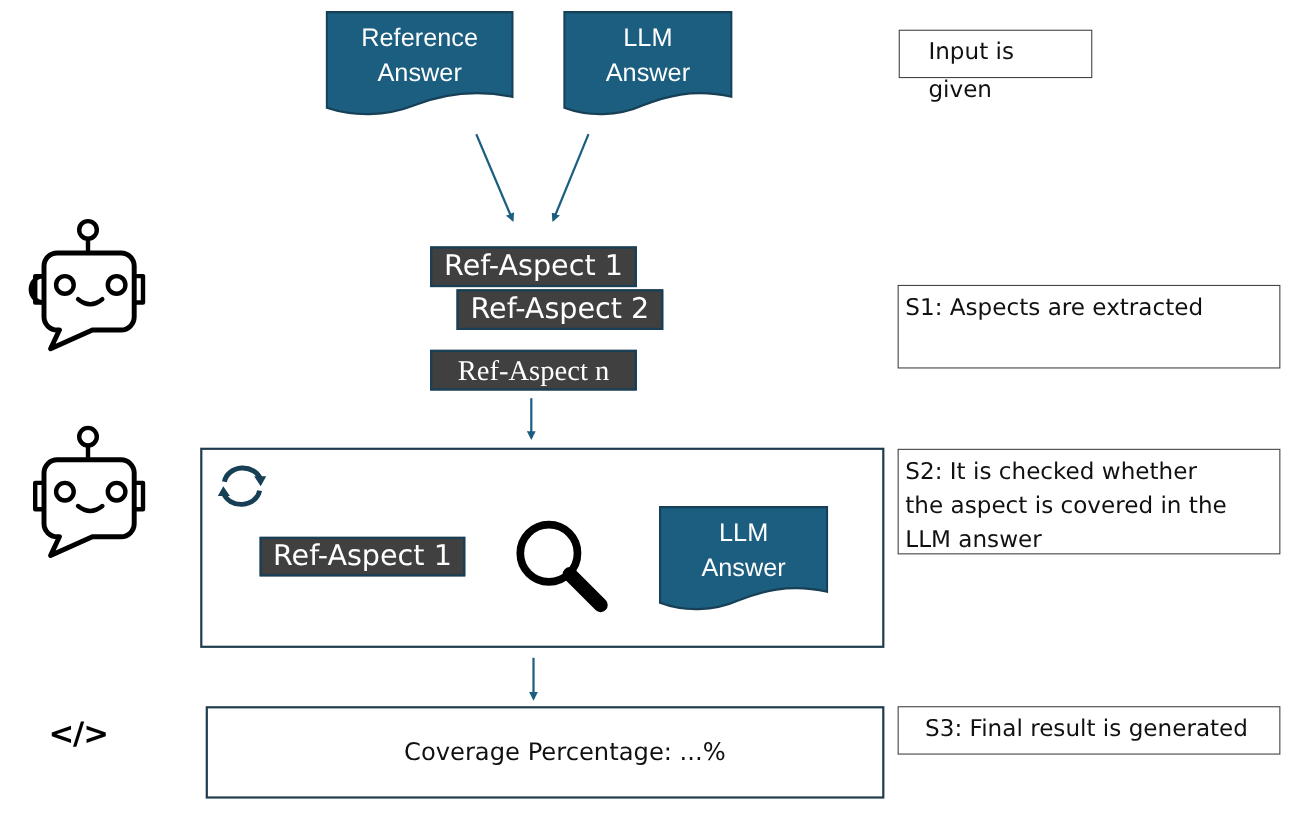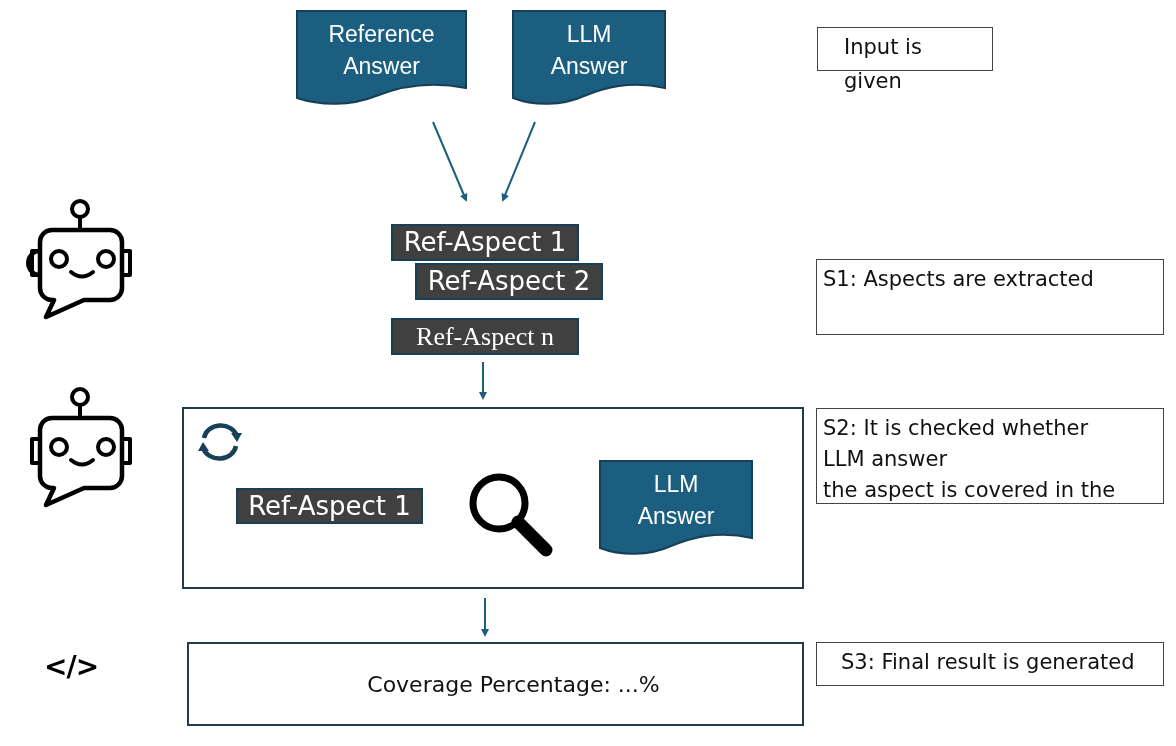--- a/index.html
+++ b/index.html
@@ -122,19 +122,19 @@
 <div class="note" style="left:817px;top:27px;width:176px;height:44px;line-height:34px;padding:2px 26px;">
   <span>Input is given</span>
 </div>
 
 <div class="note" style="left:816px;top:259px;width:348px;height:76px;">
   <div>S1: Aspects are extracted</div>
 </div>
 
 <div class="note" style="left:816px;top:408px;width:348px;height:96px;">
   <div>S2: It is checked whether</div>
+  <div>the aspect is covered in the</div>
   <div>LLM answer</div>
-  <div>the aspect is covered in the</div>
 </div>
 
 <div class="note" style="left:816px;top:642px;width:348px;height:44px;line-height:34px;padding:2px 24px;">
   <span>S3: Final result is generated</span>
 </div>
 
 </body></html>

